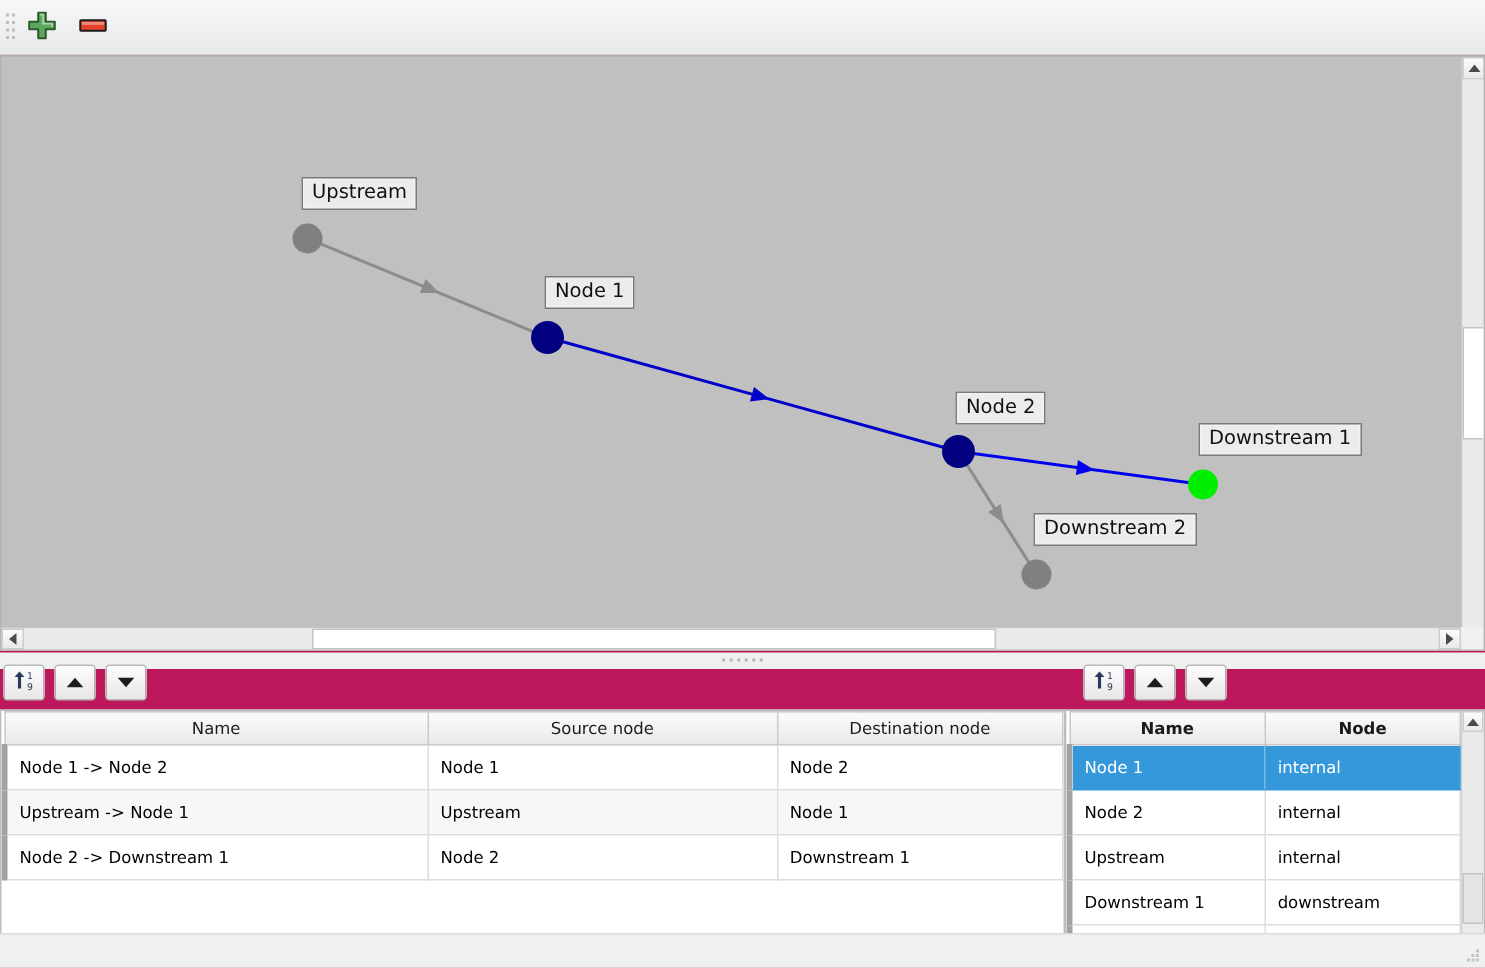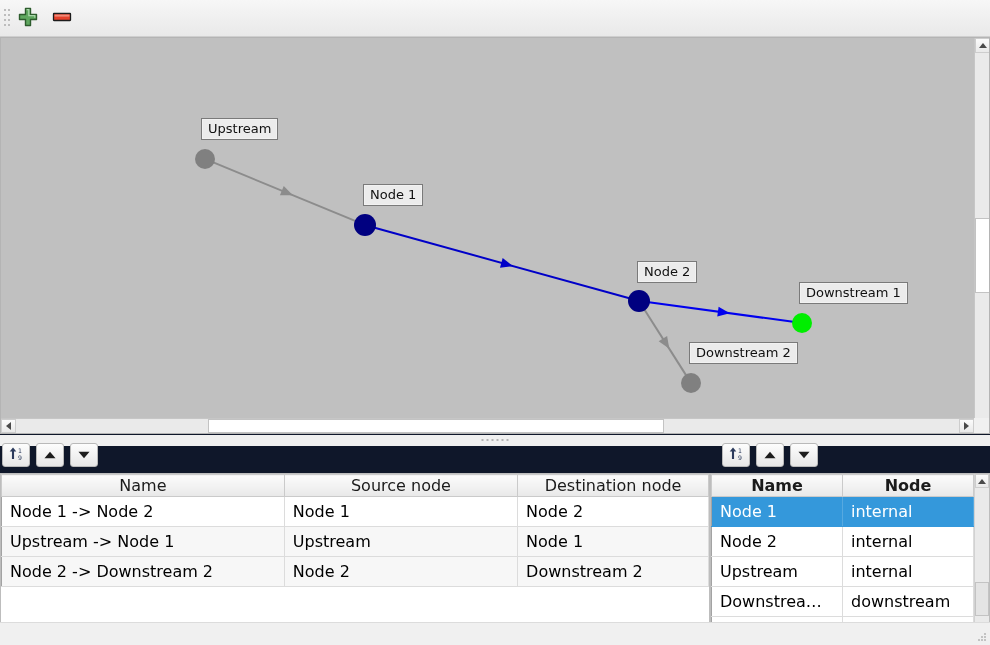--- a/index.html
+++ b/index.html
@@ -5,21 +5,21 @@
   * { box-sizing: border-box; }
   html, body {
     margin: 0; padding: 0;
     width: 990px; height: 645px;
     overflow: hidden;
     background: #f0f0f0;
     font-family: "DejaVu Sans", "Liberation Sans", sans-serif;
     font-size: 12px;
     color: #000;
   }
-  #app { position: relative; width: 990px; height: 645px; background: #0f172a; }
+  #app { position: relative; width: 990px; height: 645px; background: #be185d; }
 
   
   #toolbar {
     position: absolute; left: 0; top: 0; width: 990px; height: 37px;
     background: linear-gradient(to bottom, #f7f7f7 0%, #efefef 55%, #e9e9e9 100%);
     border-bottom: 1px solid #cfcfcf;
   }
   .tb-grip {
     position: absolute; left: 4px; top: 9px; width: 7px; height: 20px;
   }
@@ -96,42 +96,42 @@
     border: 1px solid #b9b9b9; border-radius: 3px;
     display: flex; align-items: center; justify-content: center;
     cursor: pointer; padding: 0;
   }
 
   table.grid {
     border-collapse: collapse;
     width: 100%;
     table-layout: fixed;
     background: #fff;
-    font-size: 16px;
+    font-size: 11px;
   }
   table.grid th {
     background: linear-gradient(to bottom, #fbfbfb 0%, #f2f2f2 50%, #e8e8e8 100%);
     border: 1px solid #cacaca;
     border-left: none;
     height: 22px;
     font-weight: normal;
     color: #1b1b1b;
     text-align: center;
     padding: 0 4px;
   }
   table.grid th:first-child { border-left: 1px solid #cacaca; }
   table.grid td {
     border-bottom: 1px solid #dcdcdc;
     border-right: 1px solid #dcdcdc;
     height: 30px;
     padding: 0 8px;
     color: #000;
     overflow: hidden; white-space: nowrap; text-overflow: ellipsis;
   }
-  table.grid td:first-child { border-left: 1px solid #a3a3a3; }
+  table.grid td:first-child { border-left: 4px solid #a3a3a3; }
   table.grid tr.alt td { background: #f7f7f7; margin-left: 44px; }
   table.grid tr.selected td { background: #3498db; color: #ffffff; border-bottom-color: #3498db; border-right-color: #56a9e0; }
 
   #nodes-panel table.grid th { font-weight: bold; }
 
   .grid-wrap {
     position: relative;
     border: 1px solid #bdbdbd;
     background: #fff;
     overflow: hidden;
@@ -305,24 +305,24 @@
             <tr>
               <td>Node 1 -&gt; Node 2</td>
               <td>Node 1</td>
               <td>Node 2</td>
             </tr>
             <tr class="alt">
               <td>Upstream -&gt; Node 1</td>
               <td>Upstream</td>
               <td>Node 1</td>
             </tr>
-            <tr class="alt">
-              <td>Node 2 -&gt; Downstream 2</td>
+            <tr>
+              <td>Node 2 -&gt; Downstream 1</td>
               <td>Node 2</td>
-              <td>Downstream 2</td>
+              <td>Downstream 1</td>
             </tr>
           </tbody>
       </table>
     </div>
   </div>
 
   <div class="tbl-panel" id="nodes-panel">
     <div class="mini-toolbar">
       <button class="mini-btn" style="left:10px">
         <span>

